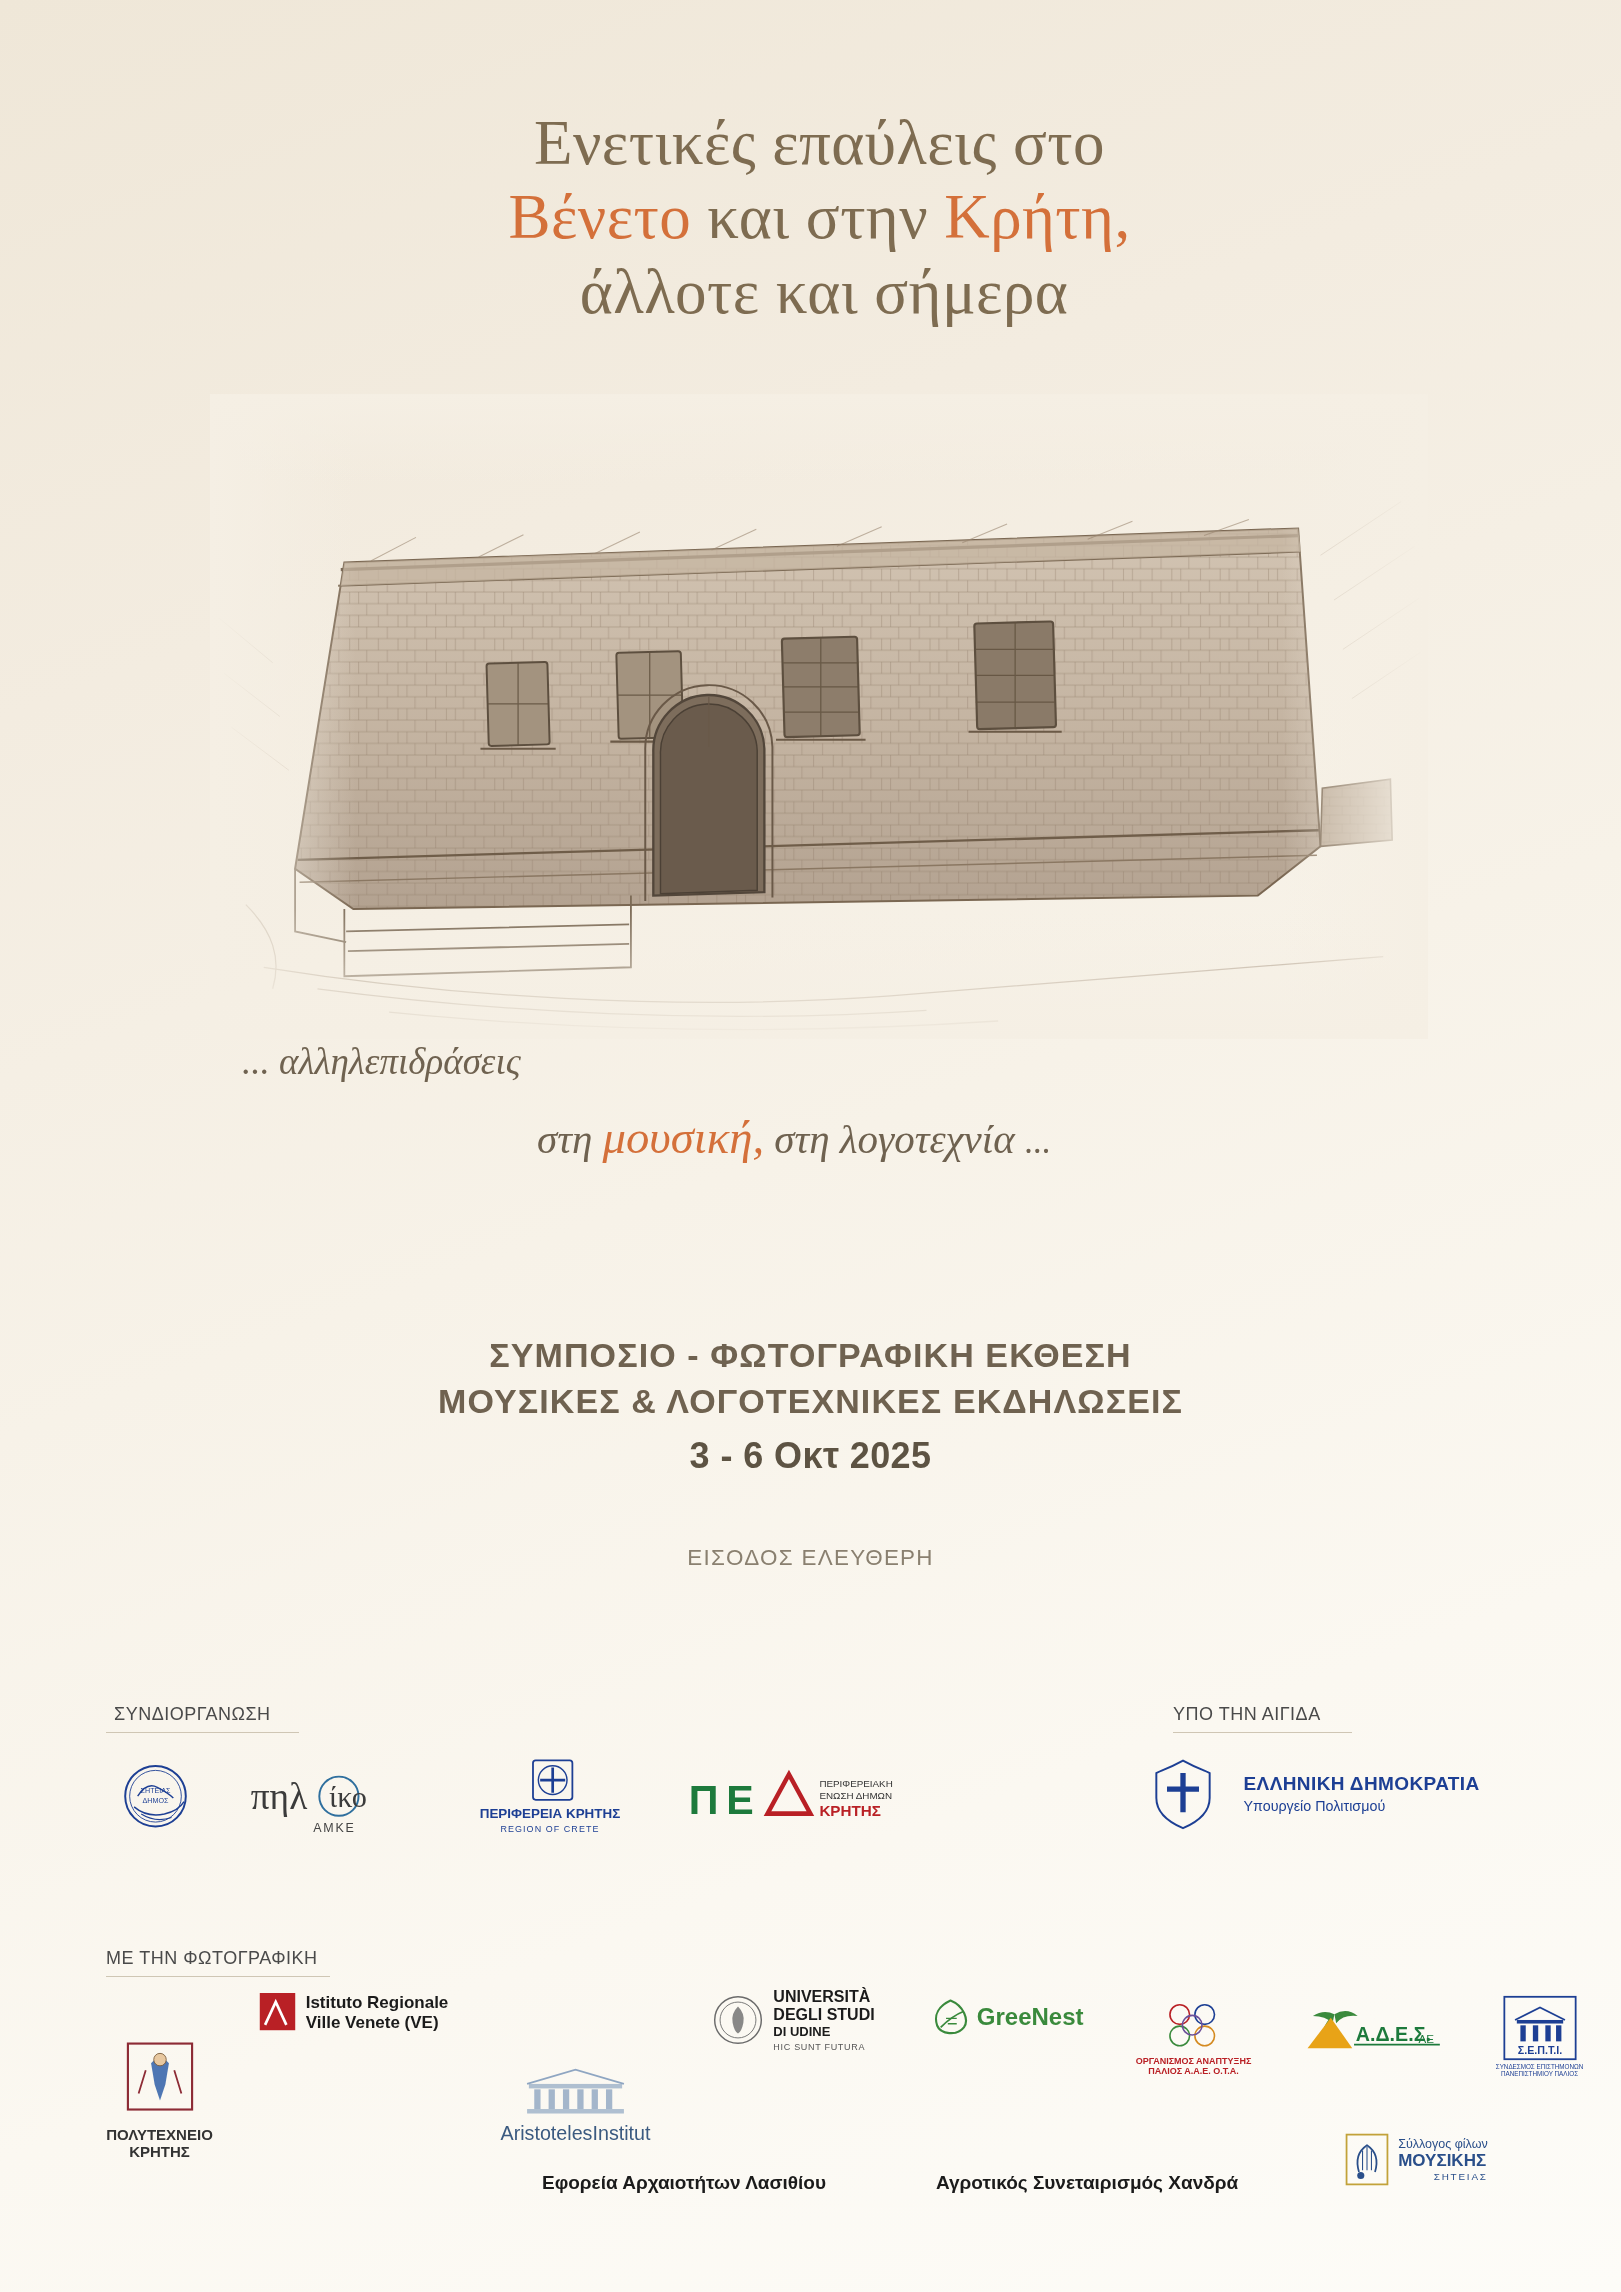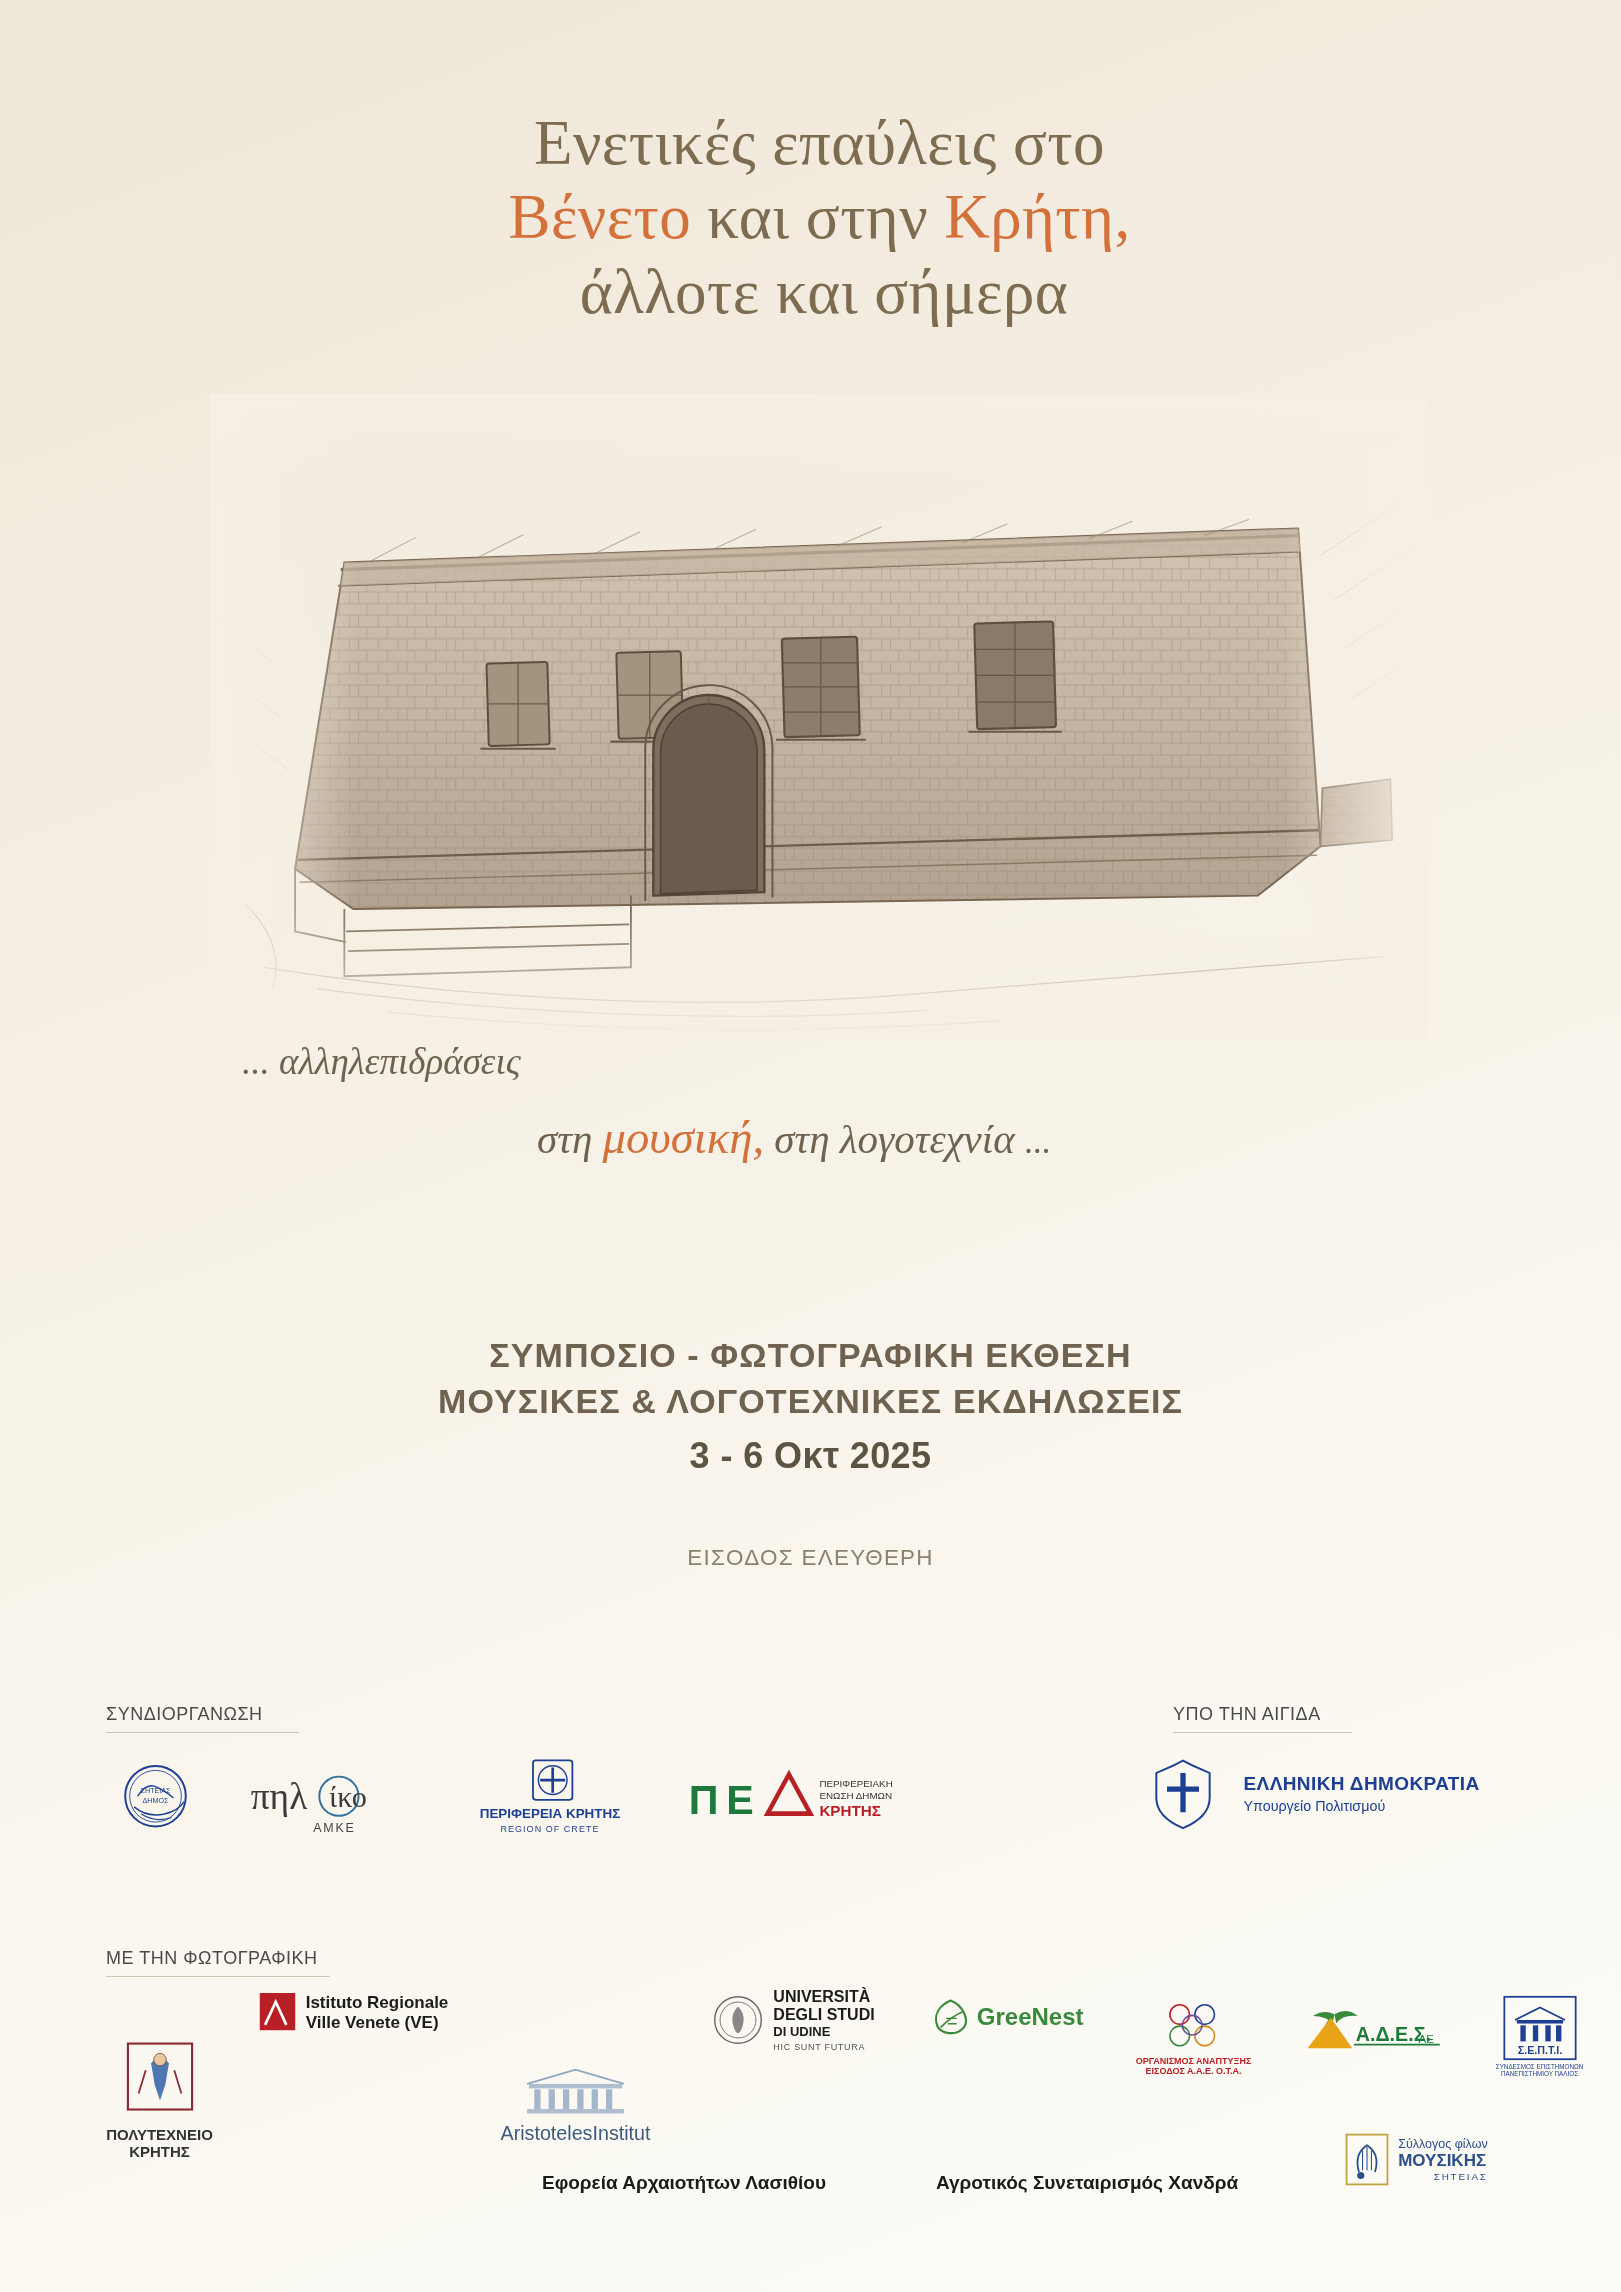--- a/index.html
+++ b/index.html
@@ -118,21 +118,21 @@
     letter-spacing: 1.3px;
   }
 
   
   .section-label {
     position: absolute;
     font-size: 18px;
     color: #4a4a4a;
     letter-spacing: 0.5px;
   }
-  #label-coorg { top: 1704px; left: 106px; text-align: center; }
+  #label-coorg { top: 1704px; left: 114px; text-align: center; }
   #label-aegis { top: 1704px; left: 1173px; }
   #label-support { top: 1948px; left: 106px; }
 
   .logo-row {
     position: absolute;
     display: flex;
     align-items: center;
   }
   .logo {
     display: flex;
@@ -444,21 +444,21 @@
 
     <div class="logo" style="width:143px;margin-top:16px;justify-content:space-between;">
       <svg width="82" height="54" viewBox="0 0 92 60" aria-hidden="true">
         <circle cx="30" cy="16" r="11" fill="none" stroke="#b92025" stroke-width="1.8"></circle>
         <circle cx="58" cy="16" r="11" fill="none" stroke="#1d3f94" stroke-width="1.8"></circle>
         <circle cx="30" cy="40" r="11" fill="none" stroke="#3a8a3c" stroke-width="1.8"></circle>
         <circle cx="58" cy="40" r="11" fill="none" stroke="#d48a20" stroke-width="1.8"></circle>
         <circle cx="44" cy="28" r="11" fill="none" stroke="#6b4f9a" stroke-width="1.8"></circle>
       </svg>
       <div style="font-size:9px;font-weight:bold;color:#b92025;text-align:center;margin-top:1.8px;">ΟΡΓΑΝΙΣΜΟΣ ΑΝΑΠΤΥΞΗΣ</div>
-      <div style="font-size:9px;font-weight:bold;color:#b92025;text-align:center;">ΕΙΣΟΔΟΣ Α.Α.Ε. Ο.Τ.Α.</div>
+      <div style="font-size:9px;font-weight:bold;color:#b92025;text-align:center;">ΠΑΛΙΟΣ Α.Α.Ε. Ο.Τ.Α.</div>
     </div>
 
     <div class="logo" style="width:161px;margin-top:14.3px;">
       <svg width="143" height="61" viewBox="0 0 160 68" aria-hidden="true">
         <path d="M16 52 q6 -26 18 -34 q-14 16 -10 34Z" fill="#3a8a3c"></path>
         <path d="M34 18 q14 -8 26 2 q-16 -2 -24 8Z" fill="#3a8a3c"></path>
         <path d="M34 18 q-12 -6 -24 2 q14 0 22 8Z" fill="#3a8a3c"></path>
         <path d="M4 56 L30 22 L54 56 Z" fill="#e8a317"></path>
         <path d="M56 52 h96" stroke="#1d7a3c" stroke-width="2"></path>
         <text x="58" y="48" font-size="22" font-weight="bold" fill="#1d7a3c" font-family="Liberation Sans, sans-serif">Α.Δ.Ε.Σ.</text>

